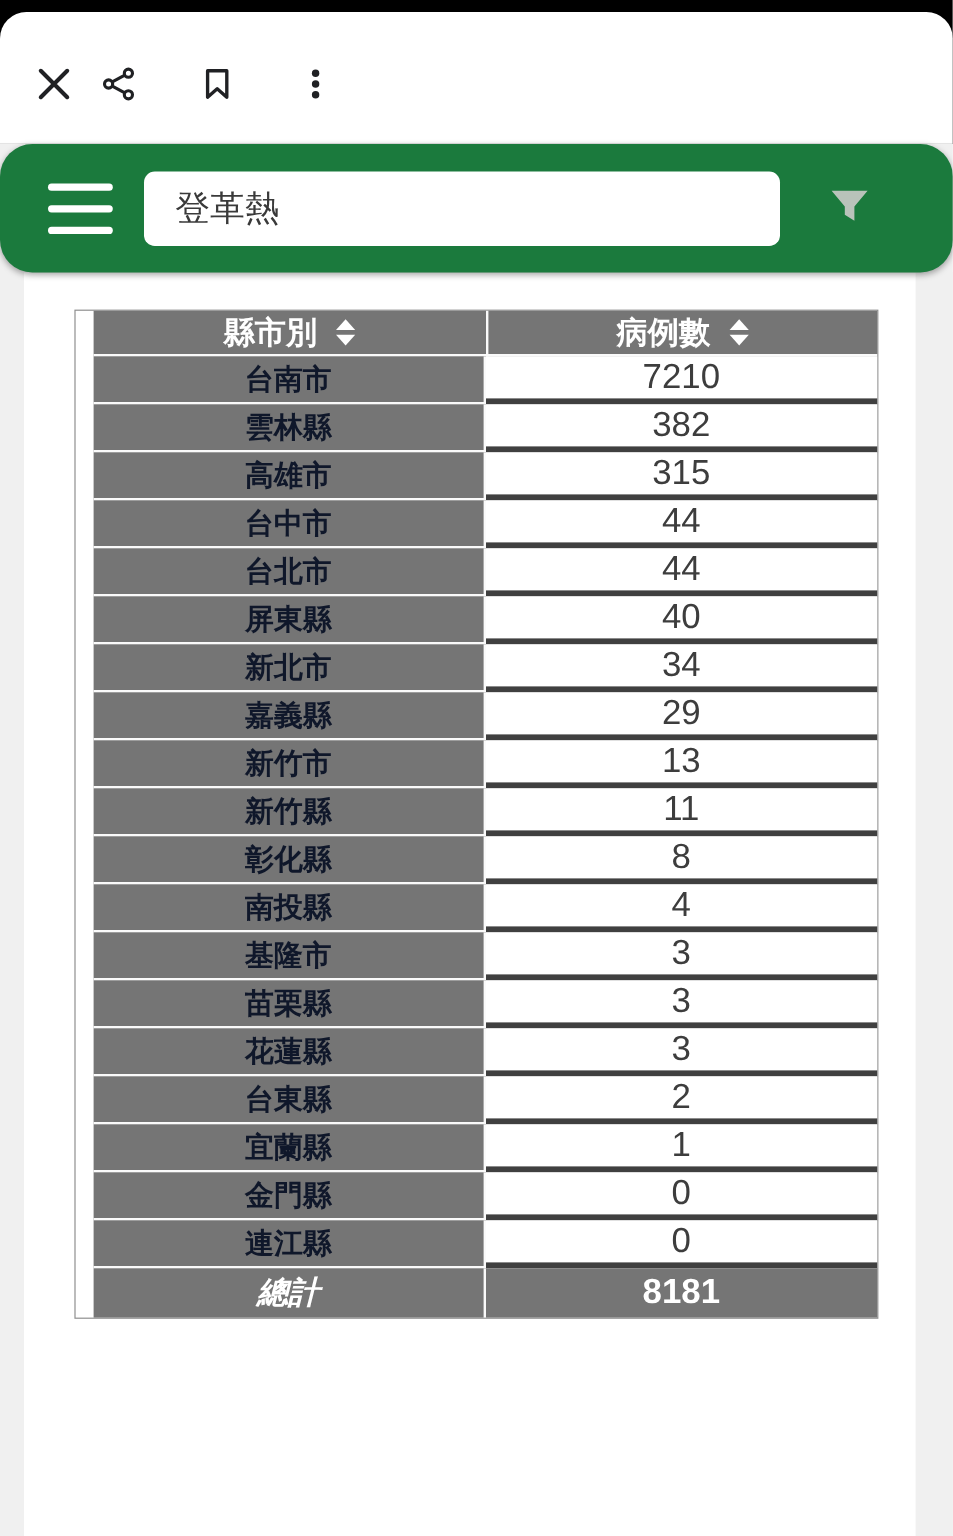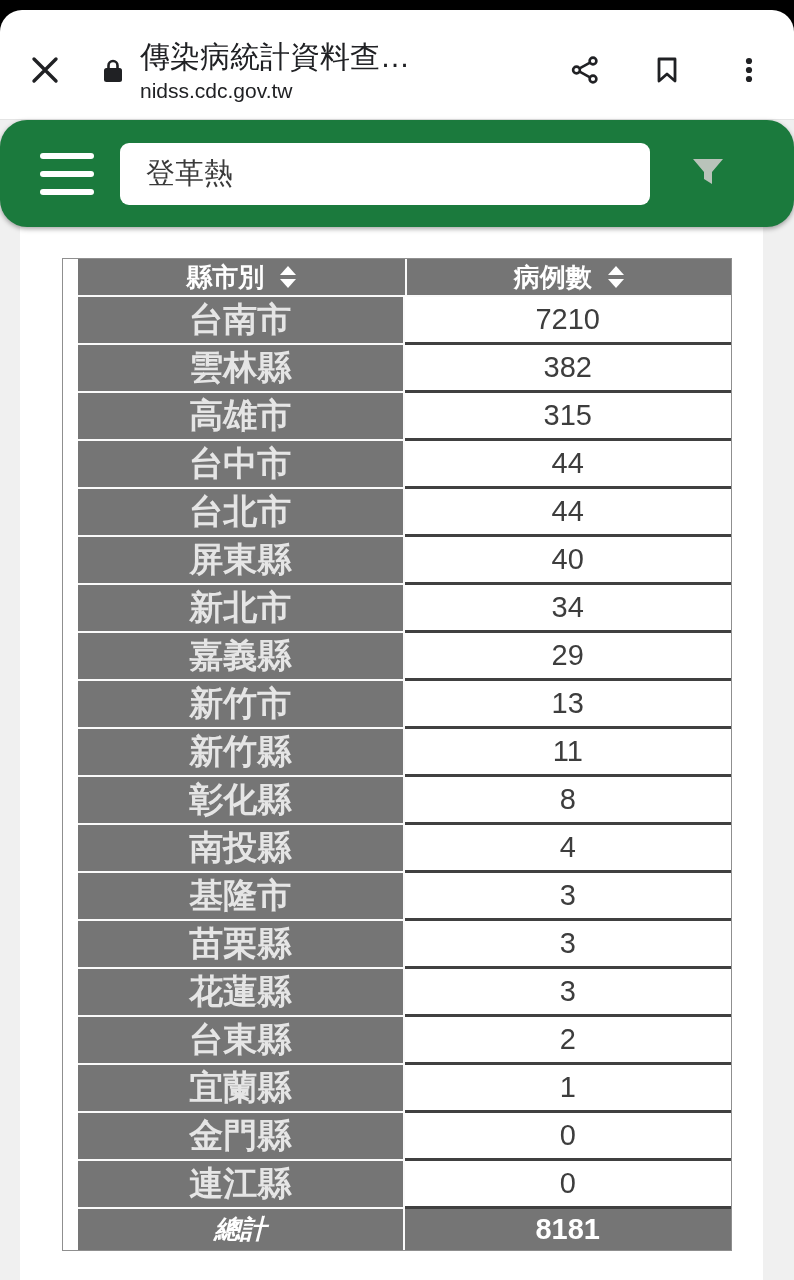--- a/index.html
+++ b/index.html
@@ -91,29 +91,29 @@
 
   th.col-head {
     background: #757575; color: #fff;
     height: 38px; font-size: 26px; font-weight: bold;
     border-bottom: 2px solid #fafafa;
     cursor: pointer;
   }
   th.col-head.second { border-left: 2px solid #fafafa; }
 
   td.cell-name {
-    background: #757575; color: #e5e5e5;
-    height: 40px; font-size: 34px; font-weight: bold;
+    background: #757575; color: #0f172a;
+    height: 40px; font-size: 24px; font-weight: bold;
     border-bottom: 2px solid #fafafa;
     border-right: 2px solid #fafafa;
   }
   td.cell-value {
     background: #fff; color: #3d3d3d;
     height: 40px; font-size: 29px; font-weight: 400;
-    border-bottom: 3px solid #404040;
+    border-bottom: 5px solid #404040;
   }
   tr.total-row td {
     background: #757575; color: #fff; font-weight: bold;
     height: 41px; border-bottom: none;
   }
   tr.total-row td.total-label { font-size: 26px; border-right: 2px solid #fafafa; font-style: italic; }
   tr.total-row td.total-value { font-size: 29px; }
 
   .sort-icon {
     display: inline-flex; flex-direction: column; align-items: center;
@@ -138,32 +138,20 @@
   <div class="chrome">
 
     <button class="icon-btn close-btn">
       <span>
         <svg viewBox="0 0 30 30">
             <path d="M4 4 L26 26 M26 4 L4 26" stroke="#202124" stroke-width="3.4" stroke-linecap="round" fill="none"></path>
           </svg>
       </span>
     </button>
 
-    <div class="site-info">
-      <span class="lock">
-        <svg viewBox="0 0 22 26">
-          <rect x="2" y="10" width="18" height="14" rx="2.5" fill="#202124"></rect>
-          <path d="M6.5 12 V7.5 a4.5 4.5 0 0 1 9 0 V12" stroke="#202124" stroke-width="2.6" fill="none"></path>
-        </svg>
-      </span>
-      <div class="titles">
-        <div class="page-title">傳染病統計資料查…</div>
-        <div class="page-url">nidss.cdc.gov.tw</div>
-      </div>
-    </div>
 
     <div class="chrome-actions">
       <button class="icon-btn">
         <span>
           <svg viewBox="0 0 30 30" fill="none" stroke="#202124" stroke-width="2.6">
             <circle cx="23" cy="6" r="3.4"></circle>
               <circle cx="6.5" cy="15" r="3.4"></circle>
               <circle cx="23" cy="24" r="3.4"></circle>
             <path d="M9.6 13.3 L20 7.6 M9.6 16.7 L20 22.4"></path>
           </svg>

